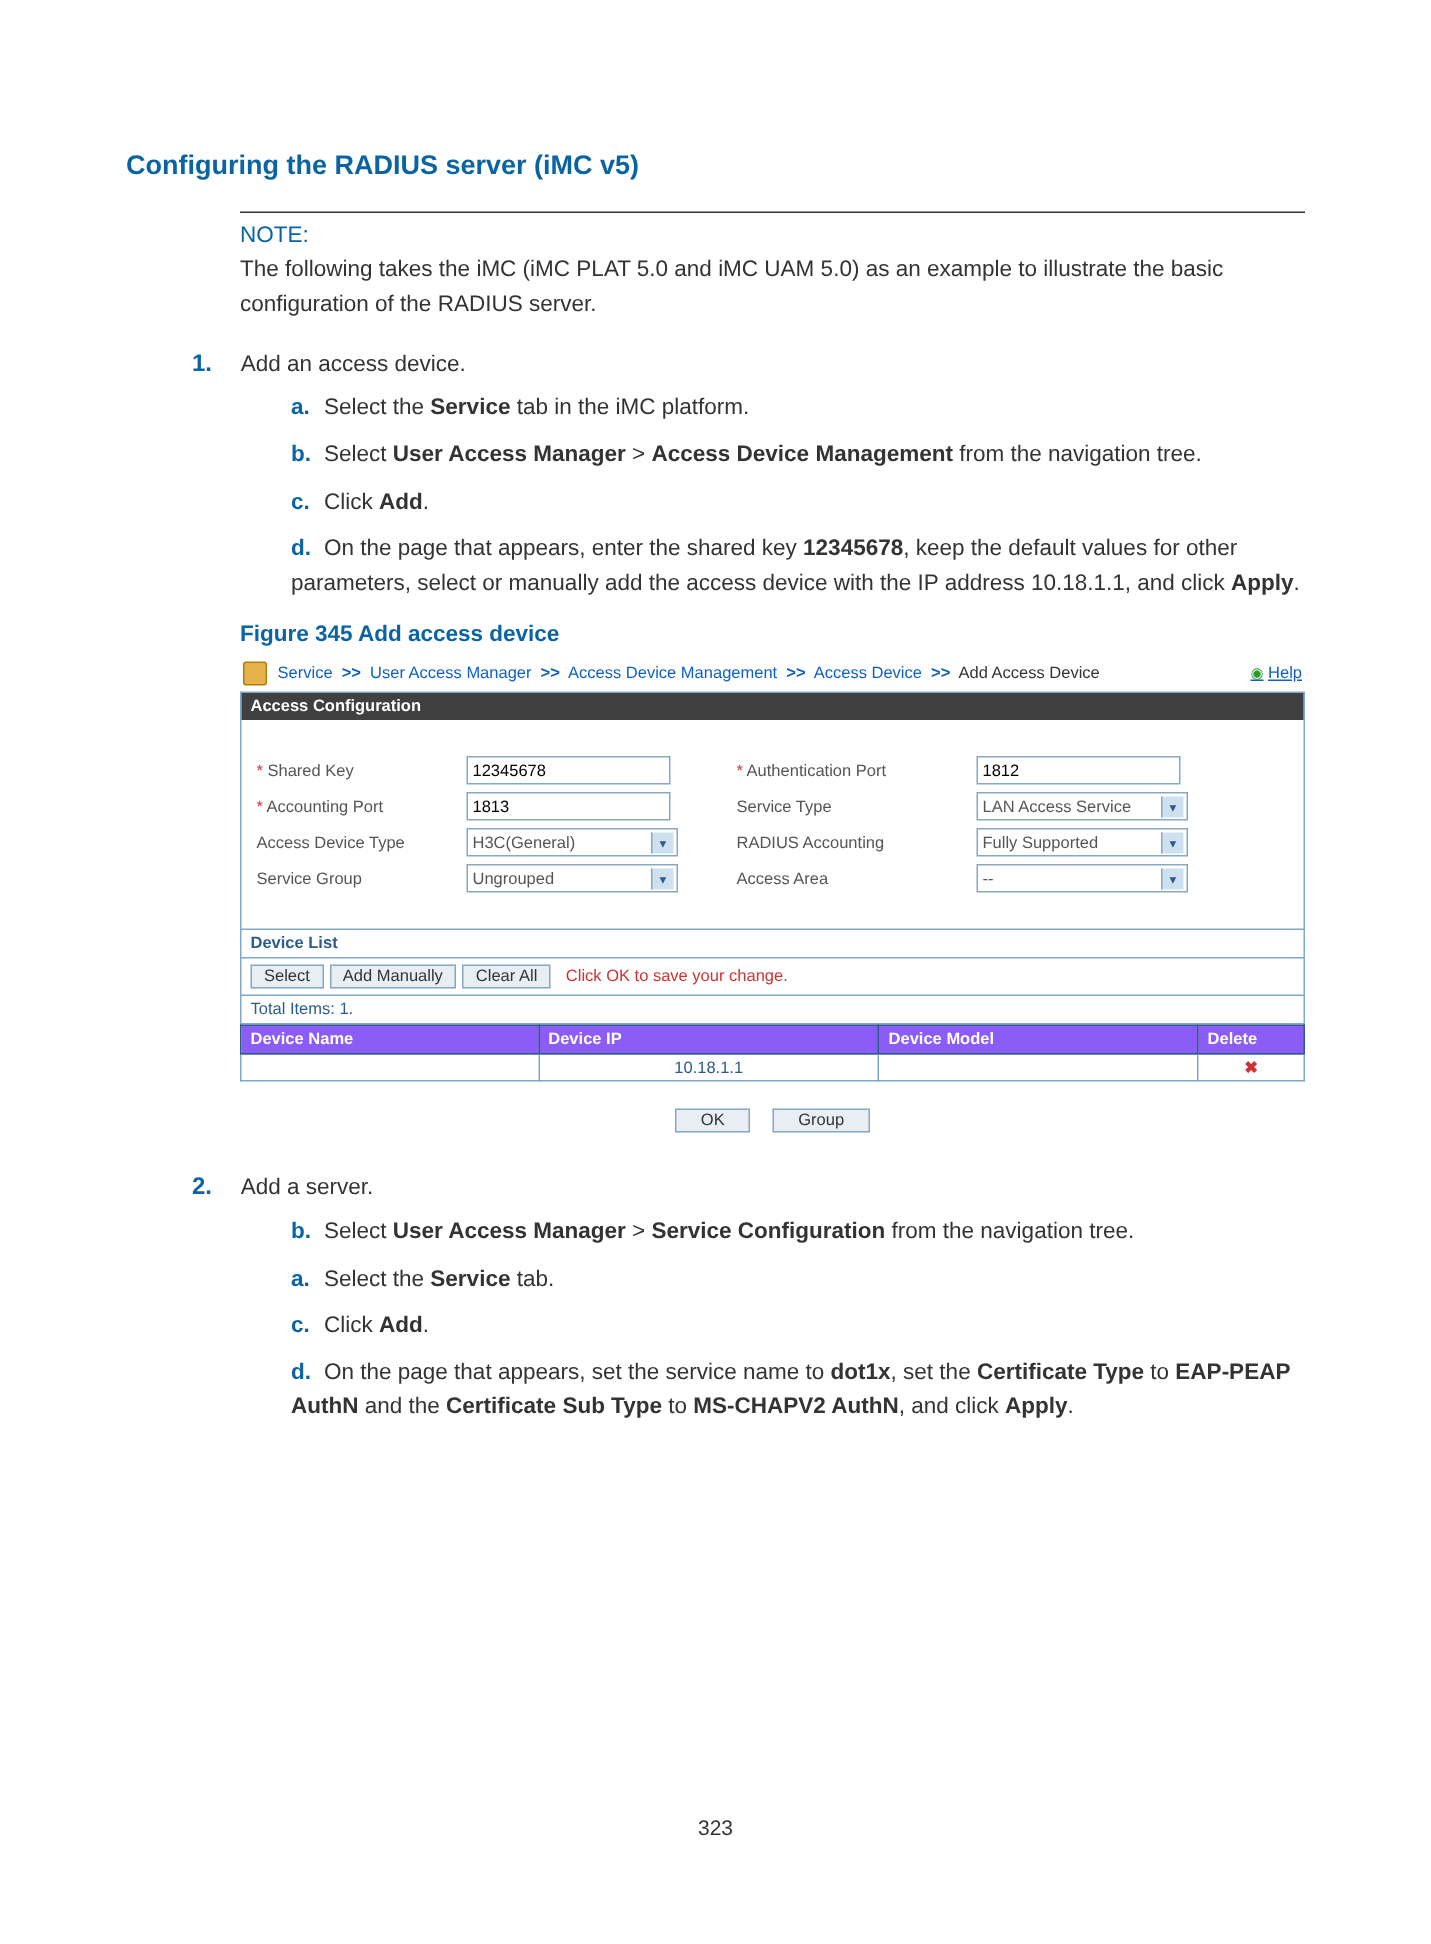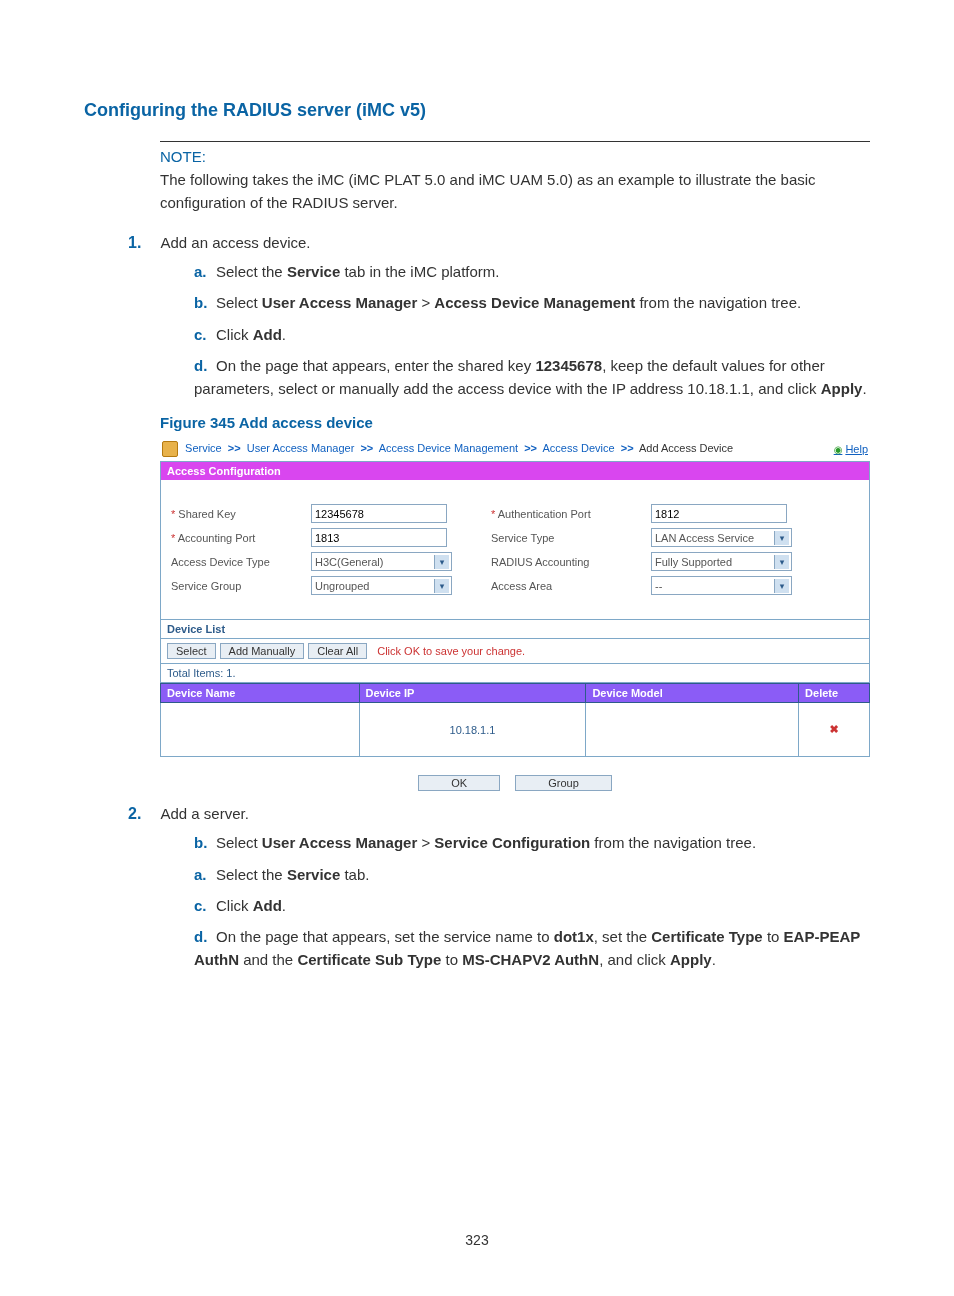--- a/index.html
+++ b/index.html
@@ -32,46 +32,46 @@
   }
   ol.sublist { list-style: none; padding: 0; margin: 6px 0 0 110px; }
   ol.sublist > li { margin: 8px 0; line-height: 1.55; font-size: 15px; }
   ol.sublist .letter { color: #0a64a4; font-weight: bold; display: inline-block; width: 22px; }
   .strong { font-weight: bold; }
   .figure-caption {
     color: #0a64a4; font-weight: bold; font-size: 15px;
     margin: 14px 0 6px 76px;
   }
   
-  .shot { margin: 4px 0 14px 76px; font-size: 11px; color:#333; }
+  .shot { margin: 4px 0 28px 76px; font-size: 11px; color:#333; }
   .shot .crumbrow { display:flex; align-items:center; justify-content:space-between; padding:4px 2px; }
   .shot .crumbs a { color:#1060c0; text-decoration:none; }
   .shot .crumbs .sep { color:#1060c0; padding:0 3px; font-weight:bold; }
   .shot .crumbs .last { color:#333; }
   .shot .help { color:#1060c0; }
   .shot .help::before { content:"\25C9"; color:#2a9a2a; margin-right:3px; font-size:10px; }
   .panel { border:1px solid #7ea8c8; }
-  .panel .bar { background:#d946ef; color:#fff; font-weight:bold; padding:3px 6px; font-size:11px; }
+  .panel .bar { background:#404040; color:#fff; font-weight:bold; padding:3px 6px; font-size:11px; }
   .form-grid { display:grid; grid-template-columns: 140px 140px 40px 160px 140px 16px; row-gap:5px; padding:24px 10px; align-items:center; font-size:11px; color:#555; }
   .form-grid .req::before{content:"* "; color:#cc3333;}
   .form-grid input[type=text]{ width:128px; height:15px; border:1px solid #8aa7c2; padding:1px 3px; font-size:11px;}
   .form-grid .sel{ width:134px; height:17px; border:1px solid #8aa7c2; display:flex; align-items:center; justify-content:space-between; padding:0 2px 0 3px;}
   .form-grid .sel .arrow{ width:14px;height:14px;background:#cfe0f0;border-left:1px solid #8aa7c2; display:flex;align-items:center;justify-content:center;color:#2d5b8a;font-size:9px;}
   .dl-header{ border:1px solid #7ea8c8; border-top:0; color:#2d5b8a; font-weight:bold; padding:3px 6px; font-size:11px;}
   .dl-toolbar{ border:1px solid #7ea8c8; border-top:0; padding:4px 6px; display:flex; align-items:center; gap:4px;}
   .btn { background:#e8eef4; border:1px solid #8aa7c2; padding:1px 8px; font-size:11px; color:#333;}
   .red-hint{ color:#cc3333; font-size:11px; margin-left:6px;}
   .total{ border:1px solid #7ea8c8; border-top:0; color:#2d5b8a; padding:3px 6px; font-size:11px;}
   .tbl{ width:100%; border-collapse:collapse; }
   .tbl th{ background:#8b5cf6; color:#fff; text-align:left; font-weight:bold; font-size:11px; padding:3px 6px; border:1px solid #2d5b8a;}
-  .tbl td{ border:1px solid #7ea8c8; font-size:11px; padding:20px 6px; color:#2d5b8a;}
+  .tbl td{ border:1px solid #7ea8c8; font-size:11px; padding:2px 6px; color:#2d5b8a;}
   .tbl td.center{ text-align:center;}
   .delete-x{ color:#cc3333; font-weight:bold;}
   .okcancel{ text-align:center; margin:18px 0 6px 0;}
-  .okcancel .btn{ margin:0 6px; padding:1px 32px;}
+  .okcancel .btn{ margin:0 6px; padding:1px 16px;}
   .pagenum { text-align:center; font-size:14px; margin-top:260px;}
   .crumb-icon{
     display:inline-block;width:14px;height:14px;background:#e8b24a;border:1px solid #b57a10;margin-right:4px;vertical-align:middle;border-radius:2px;
   }
 </style>
 </head>
 <body>
 
 <h2 class="section-title">Configuring the RADIUS server (iMC v5)</h2>
 

